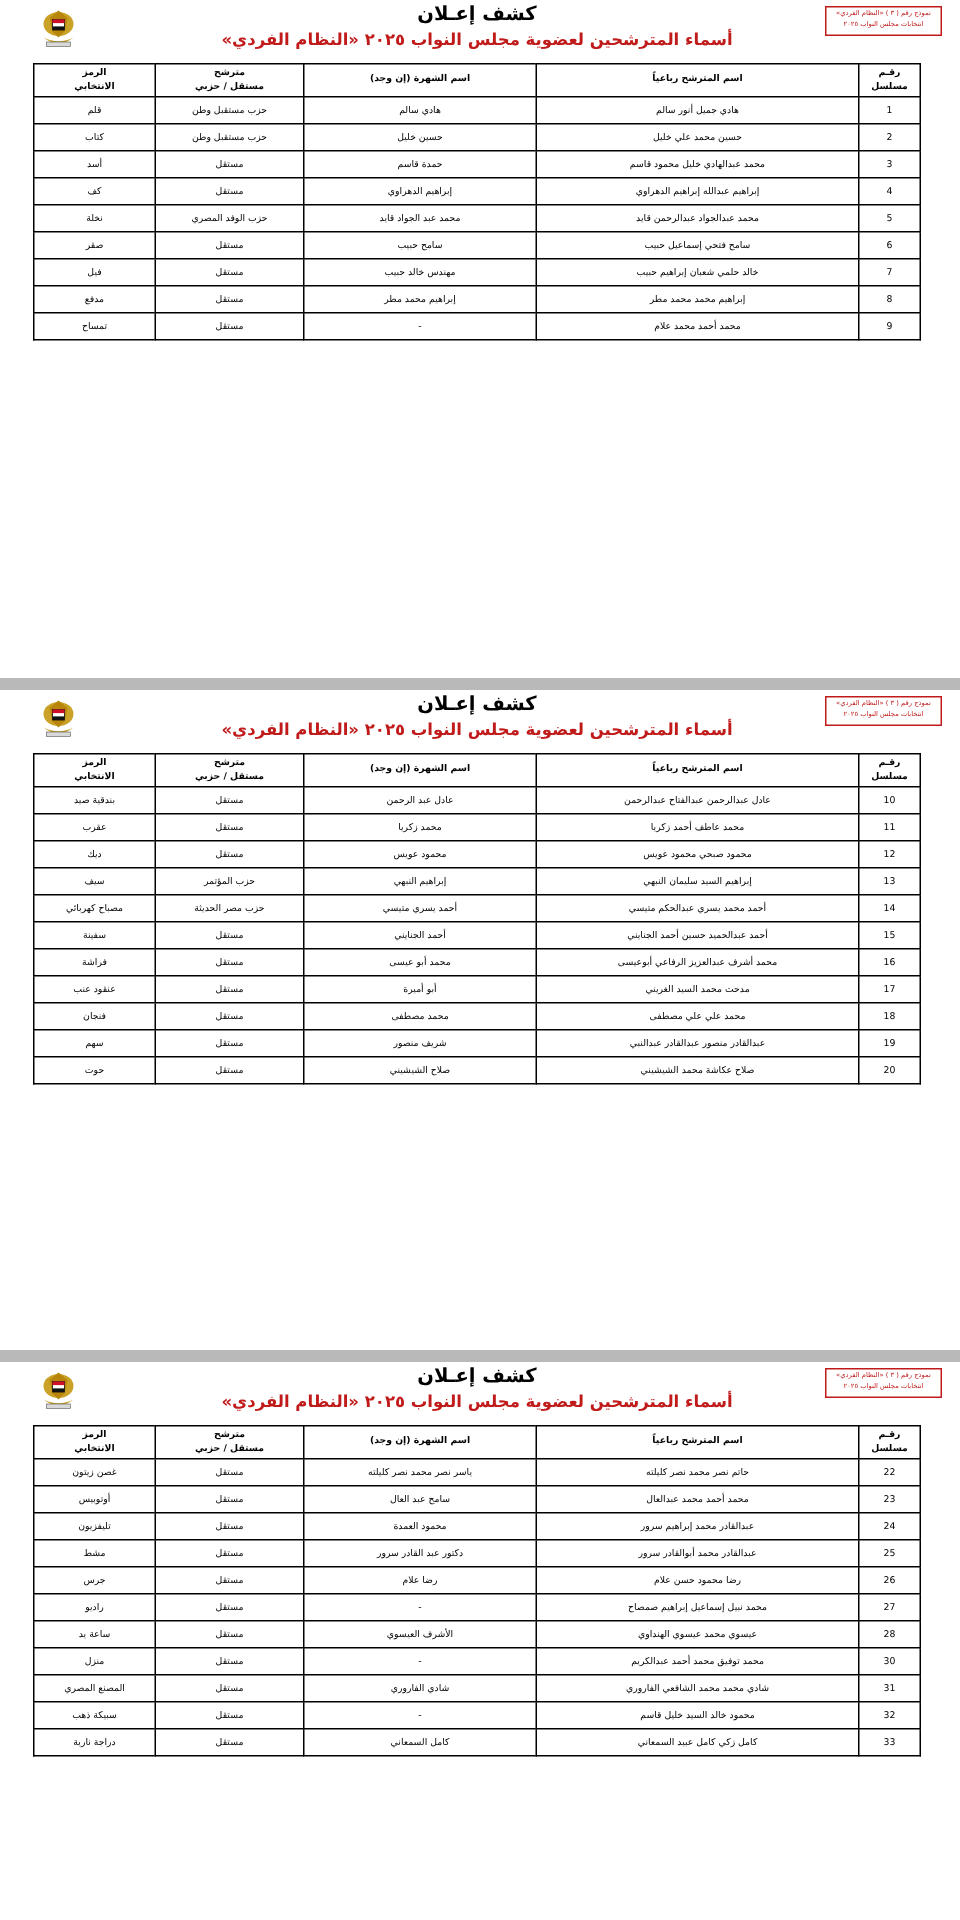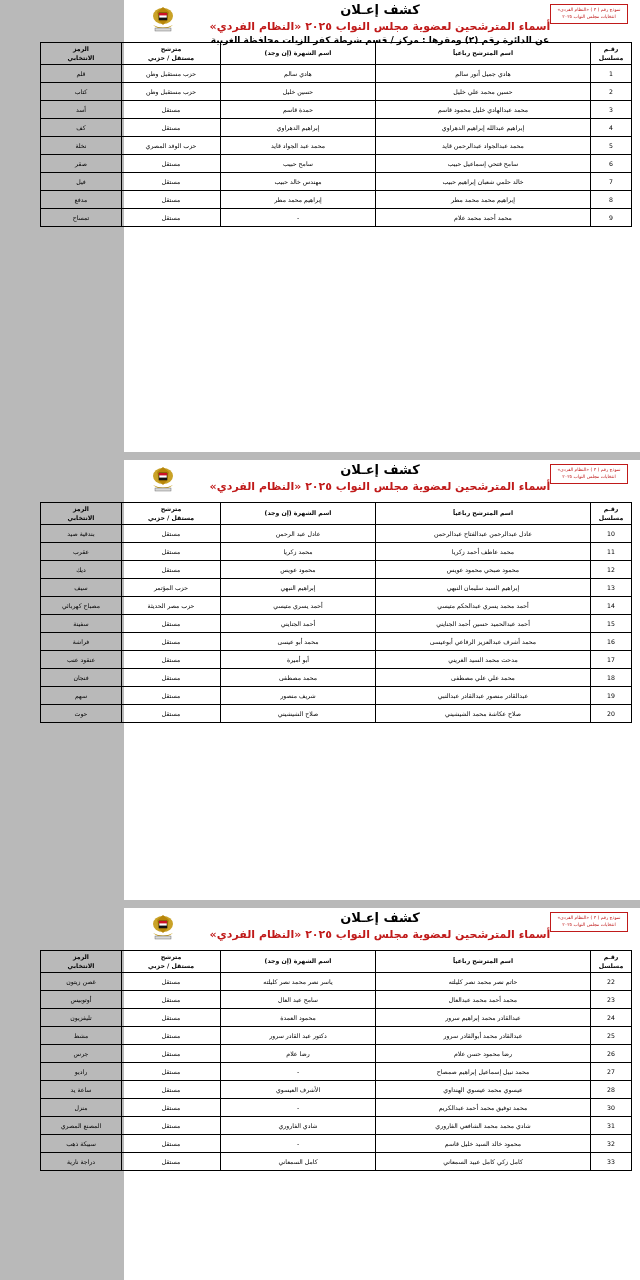--- a/index.html
+++ b/index.html
@@ -1,19 +1,19 @@
 <!DOCTYPE html>
 <html lang="ar" dir="rtl"><head>
 <meta charset="utf-8">
 <style>
   html,body{margin:0;padding:0;background:#b9b9b9;}
   body{font-family:"DejaVu Sans","Liberation Sans",sans-serif;}
   .page-wrap{width:640px;margin:0 auto;}
   .doc{
-    width:516px;
+    width:640px;
     background:#ffffff;
     box-sizing:border-box;
     padding:6px 8px 8px 4px;
     margin-bottom:8px;
     position:relative;
   }
   .doc.p1{height:452px;}
   .doc.p2{height:440px;}
   .doc.p3{height:380px;}
   .doc-head{
@@ -113,21 +113,20 @@
           <rect x="12" y="10" width="8" height="7" fill="#ffffff" stroke="#000" stroke-width="0.5"></rect>
           <rect x="12" y="10" width="8" height="2.4" fill="#ce1126"></rect>
           <rect x="12" y="14.6" width="8" height="2.4" fill="#111"></rect>
           <path d="M6 22 q10 5 20 0 q-10 8 -20 0 Z" fill="#c9a227"></path>
           <rect x="8" y="25" width="16" height="3" fill="#d8d8d8" stroke="#555" stroke-width="0.4"></rect>
         </svg>
       </div>
       <div class="title-block">
         <h1 class="kashf">كشف إعـلان</h1>
         <div class="subtitle">أسماء المترشحين لعضوية مجلس النواب ٢٠٢٥ «النظام الفردي»</div>
-        <div class="district">عن الدائرة رقم (٢)   ومقرها : مركز / قسم شرطة كفر الزيات   محافظة الغربية</div>
       </div>
     </div>
     <table class="cand">
       <thead>
         <tr>
           <th class="c-num">
             <span class="hdr2line">رقـم</span>
             <span class="hdr2line">مسلسل</span>
           </th>
           <th class="c-name">اسم المترشح رباعياً</th>

